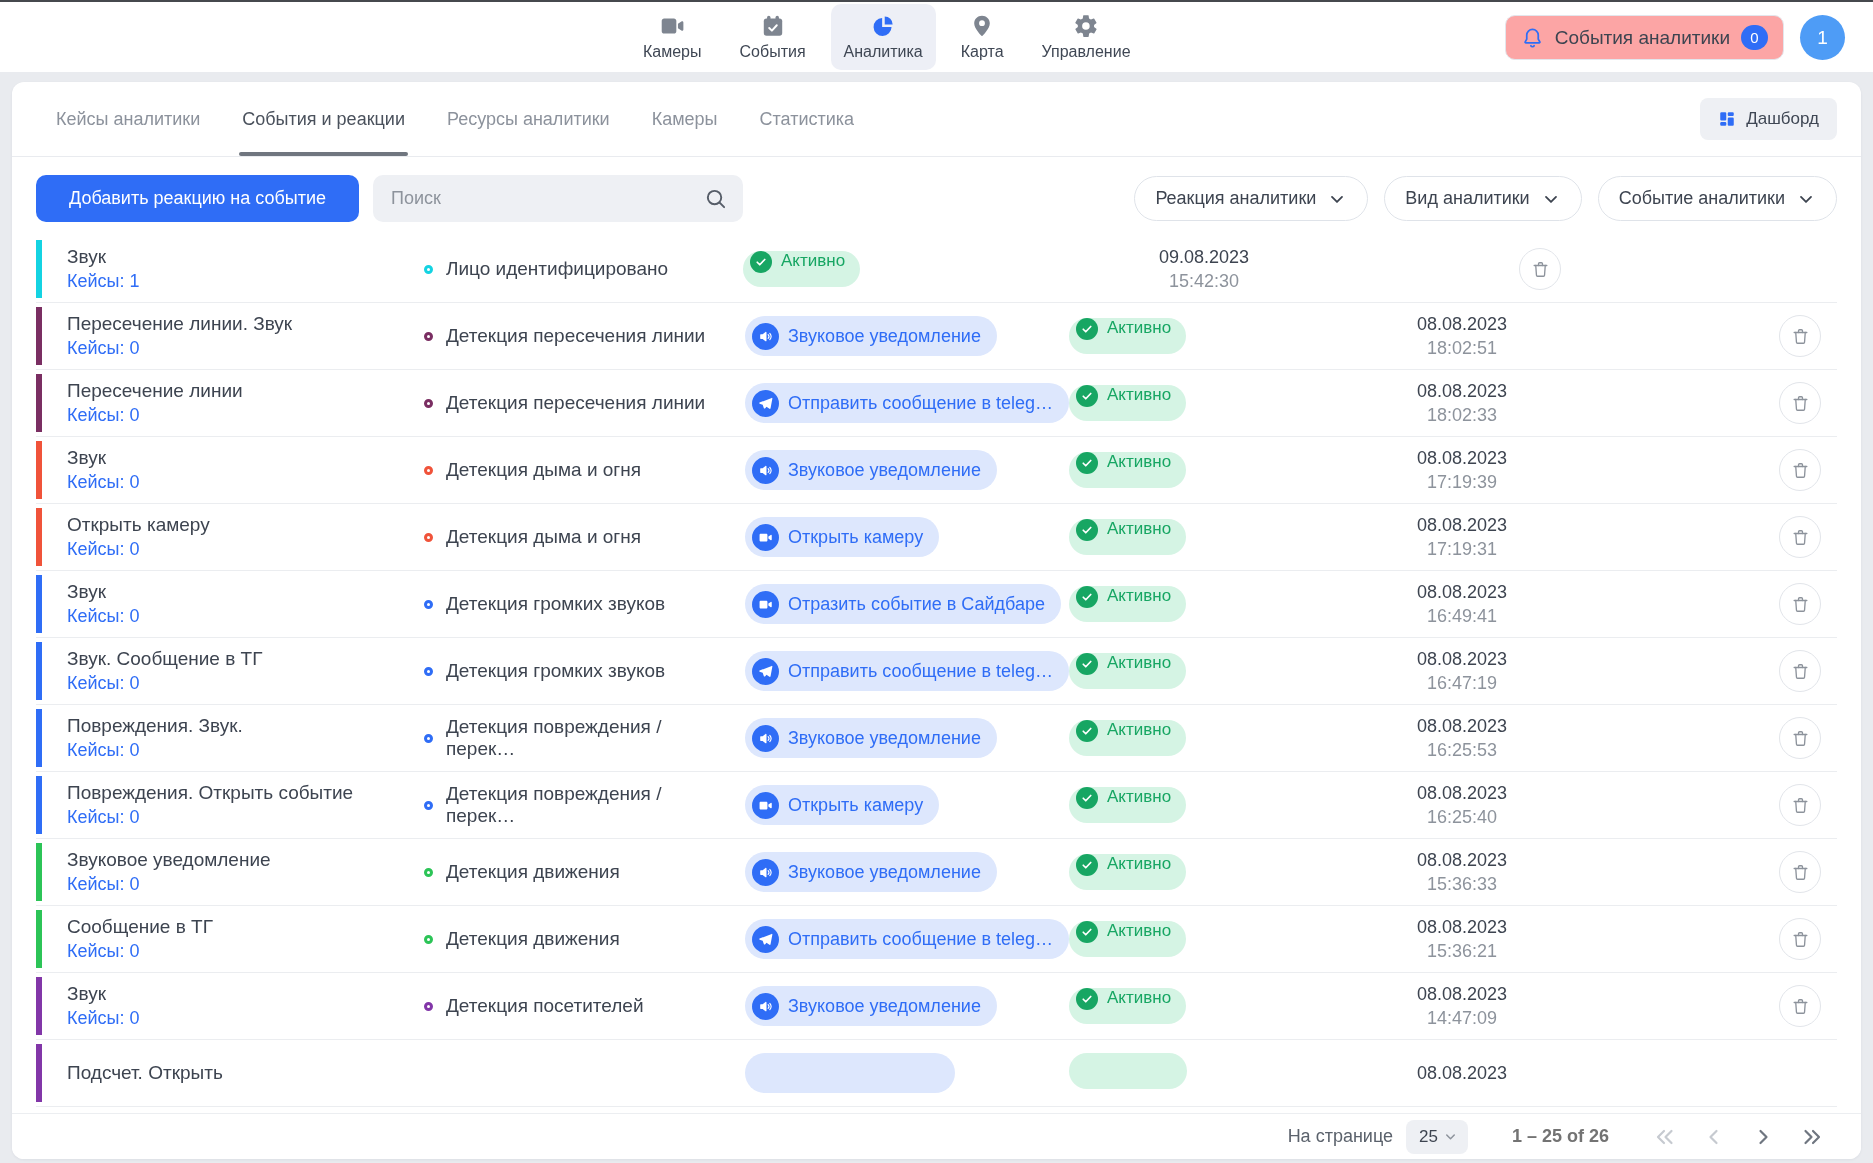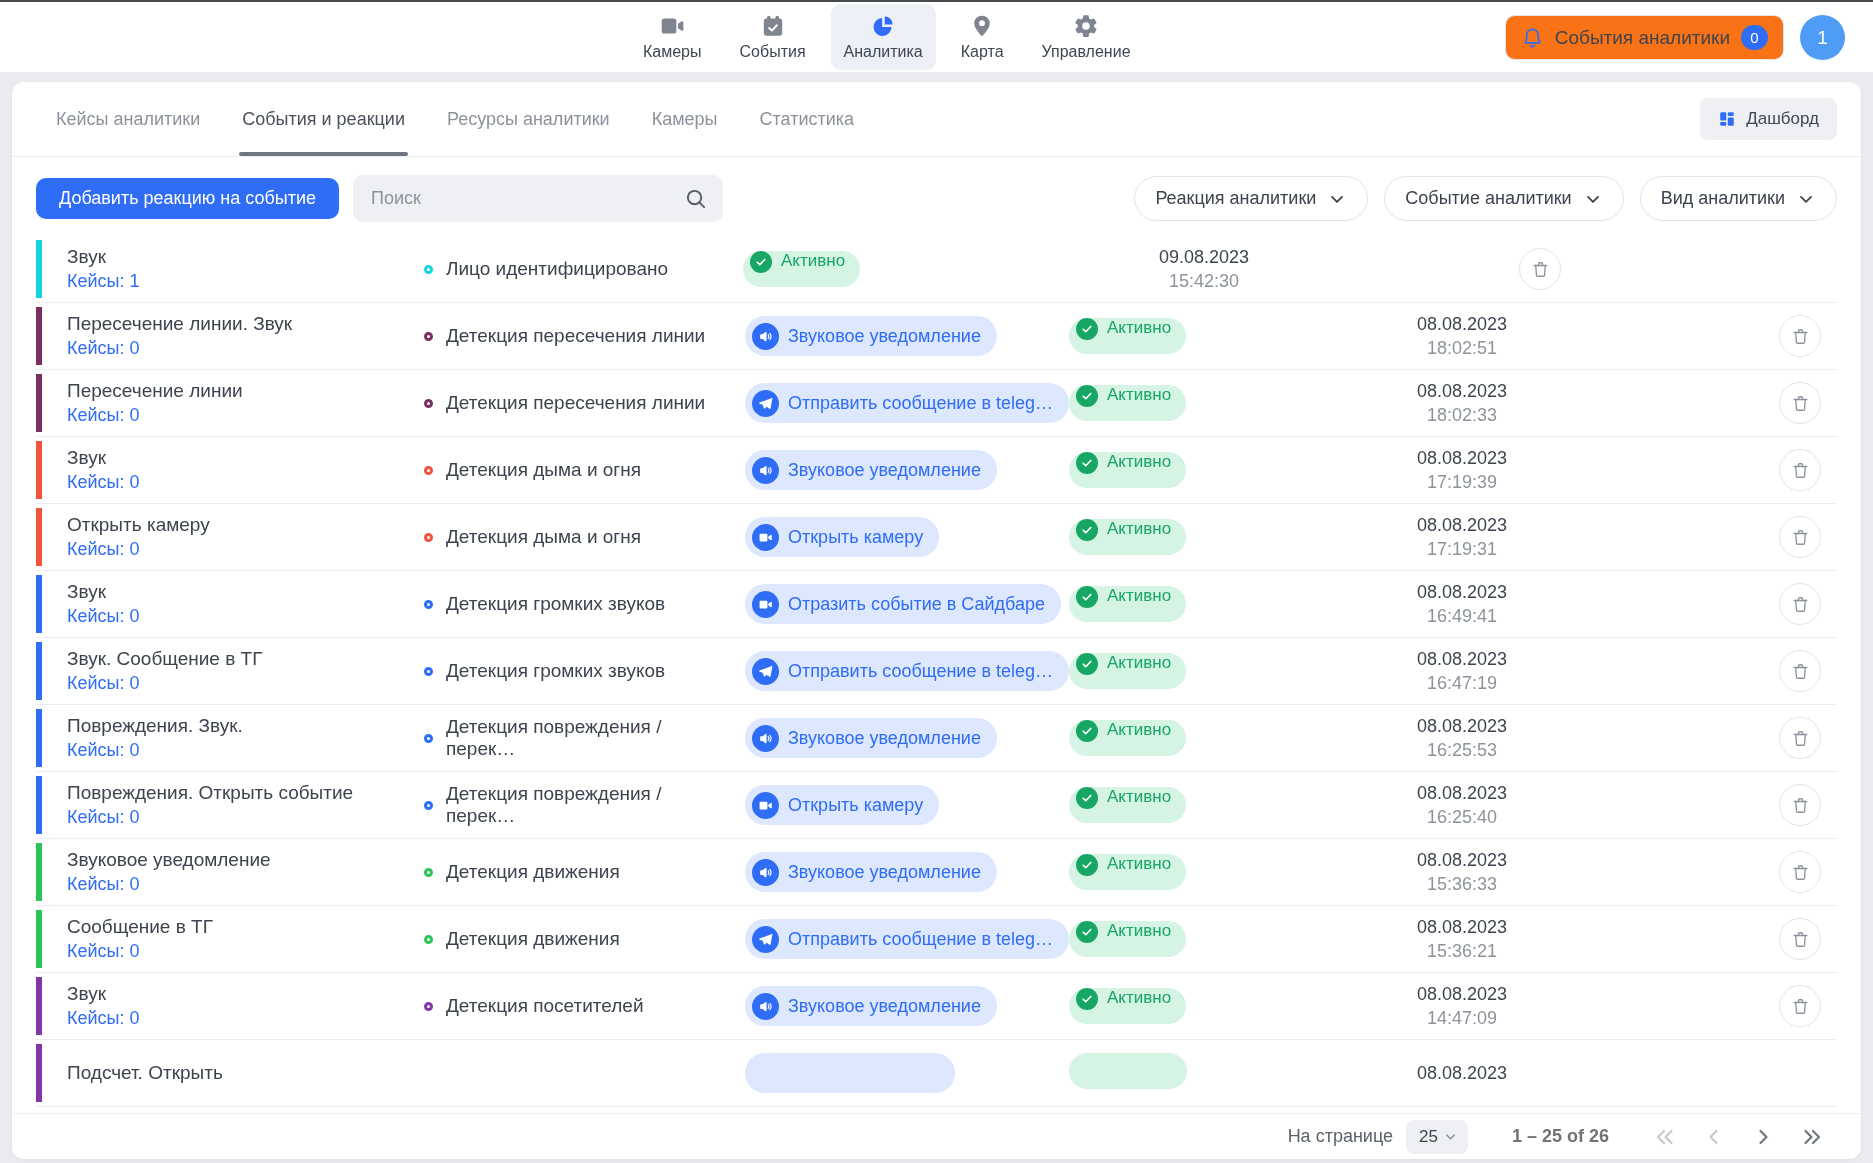--- a/index.html
+++ b/index.html
@@ -11,34 +11,34 @@
   .top-edge { height:2px; background:#46494e; }
   
   .topbar { height:70px; background:#fff; position:relative; }
   .nav { position:absolute; left:630px; top:2px; height:66px; display:flex; gap:12px; align-items:stretch; }
   .nav-item { display:flex; flex-direction:column; align-items:center; justify-content:center; gap:4px; padding:0 13px; border-radius:10px; cursor:pointer; }
   .nav-item .ic { color:#7e8590; height:26px; display:flex; align-items:center; }
   .nav-item .nav-lbl { font-size:16px; color:#3f4754; white-space:nowrap; }
   .nav-item.active { background:#edeff6; }
   .nav-item.active .ic { color:#2f6df6; }
   .top-right { position:absolute; right:28px; top:13px; display:flex; gap:16px; align-items:center; }
-  .notif-btn { display:flex; align-items:center; gap:11px; border:1px solid #e3e6ec; border-radius:10px; height:45px; padding:0 15px; background:#f97316; font-size:19px; color:#3d4450; cursor:pointer; }
+  .notif-btn { display:flex; align-items:center; gap:11px; border:1px solid #e3e6ec; border-radius:10px; height:45px; padding:0 15px; background:#fca5a5; font-size:19px; color:#3d4450; cursor:pointer; }
   .count-badge { background:#2f6df6; color:#fff; border-radius:13px; min-width:27px; height:25px; padding:0 9px; display:flex; align-items:center; justify-content:center; font-size:15px; }
   .avatar { width:45px; height:45px; border-radius:50%; background:#4e9cf6; color:#fff; display:flex; align-items:center; justify-content:center; font-size:19px; cursor:pointer; }
   
   .panel { position:absolute; left:12px; right:12px; top:82px; bottom:4px; background:#fff; border-radius:12px; overflow:hidden; box-shadow:0 1px 3px rgba(25,39,70,.06); }
   .tabs-row { height:75px; display:flex; align-items:stretch; padding:0 24px; border-bottom:1px solid #e9ebef; }
   .tabs { display:flex; gap:42px; padding-left:20px; }
   .tab { display:flex; align-items:center; font-size:18px; color:#8c929c; position:relative; cursor:pointer; white-space:nowrap; }
   .tab.active { color:#4a515c; }
   .tab.active::after { content:""; position:absolute; left:-3px; right:-3px; bottom:0; height:4px; border-radius:3px; background:#70767f; }
   .dashboard-btn { margin:auto 0 auto auto; background:#eef0f4; border:none; border-radius:8px; height:42px; padding:0 18px; display:flex; align-items:center; gap:10px; font-size:17px; color:#3f4754; cursor:pointer; }
   
   .toolbar { display:flex; align-items:center; padding:18px 24px 14px 24px; gap:14px; }
-  .add-btn { background:#2f6df6; color:#fff; border:none; border-radius:10px; height:41px; padding:0 23px; font-size:18px; font-weight:500; cursor:pointer; }
+  .add-btn { background:#2f6df6; color:#fff; border:none; border-radius:10px; height:47px; padding:0 33px; font-size:18px; font-weight:500; cursor:pointer; }
   .search { position:relative; width:370px; }
   .search input { width:100%; height:47px; background:#eef0f4; border:none; border-radius:10px; padding:0 52px 0 18px; font-size:18px; color:#3d4450; outline:none; }
   .search input::placeholder { color:#8d939c; }
   .search .search-ic { position:absolute; right:16px; top:12px; color:#565d68; }
   .filters { margin-left:auto; display:flex; gap:16px; }
   .filter-pill { display:flex; align-items:center; gap:11px; height:45px; border:1px solid #dfe3e9; border-radius:23px; padding:0 20px; font-size:18px; color:#3d4450; background:#fff; cursor:pointer; white-space:nowrap; }
   .filter-pill .chev { color:#3d4450; display:flex; }
   
   .table { padding:0 24px; }
   .thead, .trow { display:grid; grid-template-columns:6px 350px 343px 326px 286px 230px 1fr; align-items:center; }
@@ -180,29 +180,29 @@
     <div class="filters">
       <button class="filter-pill">
         <span>Реакция аналитики</span>
         <span class="chev">
             <svg width="20" height="20" viewBox="0 0 24 24" fill="none" stroke="currentColor" stroke-width="2.2" stroke-linecap="round" stroke-linejoin="round">
               <path d="M6 9.5l6 6 6-6"></path>
             </svg>
           </span>
       </button>
       <button class="filter-pill">
-        <span>Событие аналитики</span>
+        <span>Вид аналитики</span>
         <span class="chev">
             <svg width="20" height="20" viewBox="0 0 24 24" fill="none" stroke="currentColor" stroke-width="2.2" stroke-linecap="round" stroke-linejoin="round">
               <path d="M6 9.5l6 6 6-6"></path>
             </svg>
           </span>
       </button>
       <button class="filter-pill">
-        <span>Вид аналитики</span>
+        <span>Событие аналитики</span>
         <span class="chev">
             <svg width="20" height="20" viewBox="0 0 24 24" fill="none" stroke="currentColor" stroke-width="2.2" stroke-linecap="round" stroke-linejoin="round">
               <path d="M6 9.5l6 6 6-6"></path>
             </svg>
           </span>
       </button>
     </div>
   </div>
 
   <div class="table">

